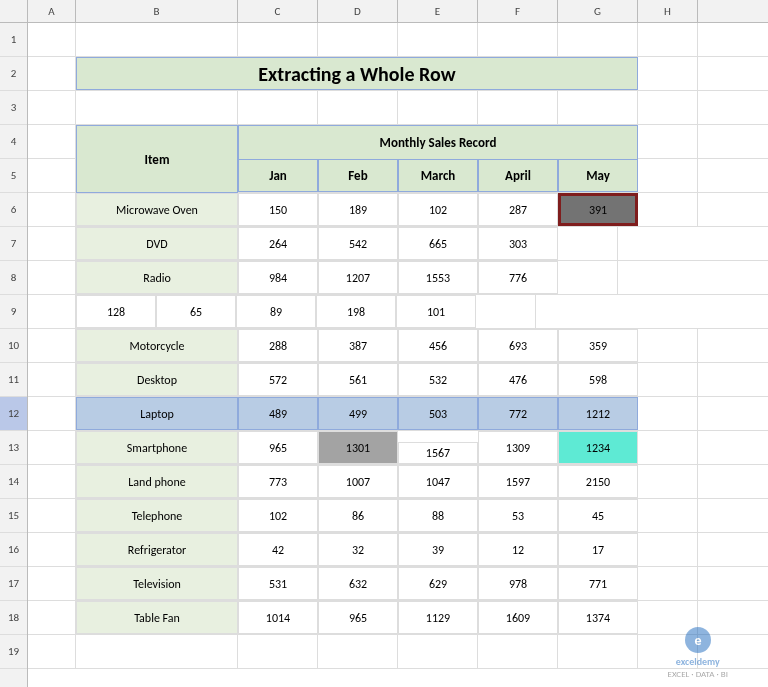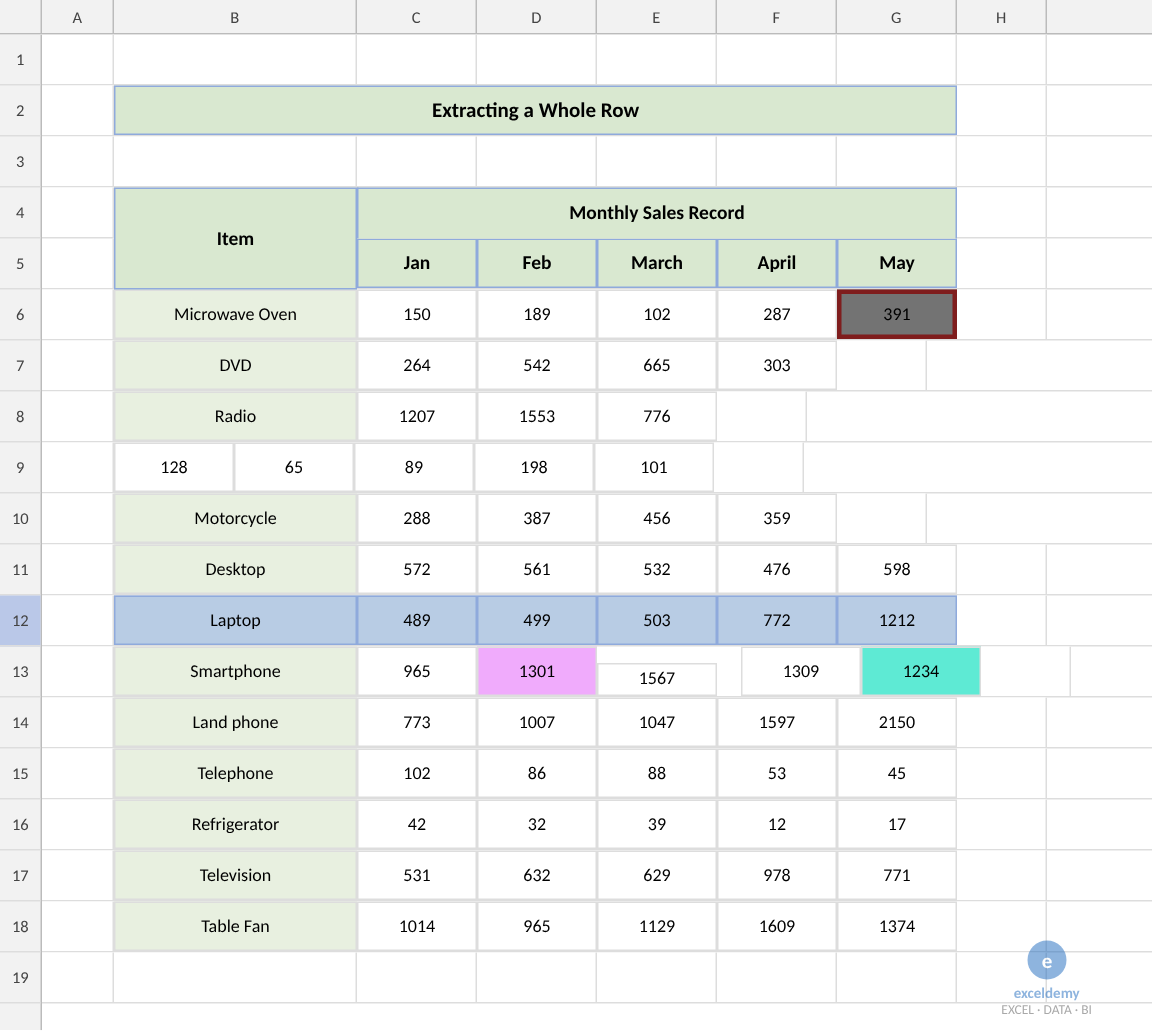--- a/index.html
+++ b/index.html
@@ -141,21 +141,21 @@
     .empty-cell {
       background: #ffffff;
     }
 
     
     .merged-title {
       display: flex;
       align-items: center;
       justify-content: center;
       font-weight: bold;
-      font-size: 14px;
+      font-size: 20px;
       background: #d9e8d0;
       border: 1.5px solid #8faadc;
     }
 
     
     .row-num-12 {
       background: #bac8e8;
     }
   </style>
 </head>
@@ -264,40 +264,42 @@
     <div class="cell col-b" style="background:#e8f0e0; border:1px solid #ddd; justify-content:center;" data-name="cell-7b-item">DVD</div>
     <div class="cell col-c" style="background:#ffffff; border:1px solid #ddd; justify-content:center;" data-name="cell-7c-jan">264</div>
     <div class="cell col-d" style="background:#ffffff; border:1px solid #ddd; justify-content:center;" data-name="cell-7d-feb">542</div>
     <div class="cell col-e" style="background:#ffffff; border:1px solid #ddd; justify-content:center;" data-name="cell-7e-march">665</div>
     <div class="cell col-f" style="background:#ffffff; border:1px solid #ddd; justify-content:center;" data-name="cell-7f-april">303</div>
     <div class="cell col-h" style="background:#fff;" data-name="cell-7h"></div>
   </div>
             <div class="cell-row" data-name="row-8">
     <div class="cell col-a" style="background:#fff; border-right:1px solid #ddd;" data-name="cell-8a"></div>
     <div class="cell col-b" style="background:#e8f0e0; border:1px solid #ddd; justify-content:center;" data-name="cell-8b-item">Radio</div>
+    <div class="cell col-c" style="background:#ffffff; border:1px solid #ddd; justify-content:center;" data-name="cell-8c-jan">984</div>
     <div class="cell col-d" style="background:#ffffff; border:1px solid #ddd; justify-content:center;" data-name="cell-8d-feb">1207</div>
     <div class="cell col-e" style="background:#ffffff; border:1px solid #ddd; justify-content:center;" data-name="cell-8e-march">1553</div>
     <div class="cell col-g" style="background:#ffffff; border:1px solid #ddd; justify-content:center;" data-name="cell-8g-may">776</div>
     <div class="cell col-h" style="background:#fff;" data-name="cell-8h"></div>
   </div>
             <div class="cell-row" data-name="row-9">
     <div class="cell col-a" style="background:#fff; border-right:1px solid #ddd;" data-name="cell-9a"></div>
     <div class="cell col-c" style="background:#ffffff; border:1px solid #ddd; justify-content:center;" data-name="cell-9c-jan">128</div>
     <div class="cell col-d" style="background:#ffffff; border:1px solid #ddd; justify-content:center;" data-name="cell-9d-feb">65</div>
     <div class="cell col-e" style="background:#ffffff; border:1px solid #ddd; justify-content:center;" data-name="cell-9e-march">89</div>
     <div class="cell col-f" style="background:#ffffff; border:1px solid #ddd; justify-content:center;" data-name="cell-9f-april">198</div>
     <div class="cell col-g" style="background:#ffffff; border:1px solid #ddd; justify-content:center;" data-name="cell-9g-may">101</div>
     <div class="cell col-h" style="background:#fff;" data-name="cell-9h"></div>
   </div>
             <div class="cell-row" data-name="row-10">
     <div class="cell col-a" style="background:#fff; border-right:1px solid #ddd;" data-name="cell-10a"></div>
     <div class="cell col-b" style="background:#e8f0e0; border:1px solid #ddd; justify-content:center;" data-name="cell-10b-item">Motorcycle</div>
     <div class="cell col-c" style="background:#ffffff; border:1px solid #ddd; justify-content:center;" data-name="cell-10c-jan">288</div>
     <div class="cell col-d" style="background:#ffffff; border:1px solid #ddd; justify-content:center;" data-name="cell-10d-feb">387</div>
     <div class="cell col-e" style="background:#ffffff; border:1px solid #ddd; justify-content:center;" data-name="cell-10e-march">456</div>
+    <div class="cell col-f" style="background:#ffffff; border:1px solid #ddd; justify-content:center;" data-name="cell-10f-april">693</div>
     <div class="cell col-g" style="background:#ffffff; border:1px solid #ddd; justify-content:center;" data-name="cell-10g-may">359</div>
     <div class="cell col-h" style="background:#fff;" data-name="cell-10h"></div>
   </div>
             <div class="cell-row" data-name="row-11">
     <div class="cell col-a" style="background:#fff; border-right:1px solid #ddd;" data-name="cell-11a"></div>
     <div class="cell col-b" style="background:#e8f0e0; border:1px solid #ddd; justify-content:center;" data-name="cell-11b-item">Desktop</div>
     <div class="cell col-c" style="background:#ffffff; border:1px solid #ddd; justify-content:center;" data-name="cell-11c-jan">572</div>
     <div class="cell col-d" style="background:#ffffff; border:1px solid #ddd; justify-content:center;" data-name="cell-11d-feb">561</div>
     <div class="cell col-e" style="background:#ffffff; border:1px solid #ddd; justify-content:center;" data-name="cell-11e-march">532</div>
     <div class="cell col-f" style="background:#ffffff; border:1px solid #ddd; justify-content:center;" data-name="cell-11f-april">476</div>
@@ -311,23 +313,23 @@
     <div class="cell col-d" style="background:#b8cce4; border:1px solid #8faadc; justify-content:center;" data-name="cell-12d-feb">499</div>
     <div class="cell col-e" style="background:#b8cce4; border:1px solid #8faadc; justify-content:center;" data-name="cell-12e-march">503</div>
     <div class="cell col-f" style="background:#b8cce4; border:1px solid #8faadc; justify-content:center;" data-name="cell-12f-april">772</div>
     <div class="cell col-g" style="background:#b8cce4; border:1px solid #8faadc; justify-content:center;" data-name="cell-12g-may">1212</div>
     <div class="cell col-h" style="background:#fff;" data-name="cell-12h"></div>
   </div>
             <div class="cell-row" data-name="row-13">
     <div class="cell col-a" style="background:#fff; border-right:1px solid #ddd;" data-name="cell-13a"></div>
     <div class="cell col-b" style="background:#e8f0e0; border:1px solid #ddd; justify-content:center;" data-name="cell-13b-item">Smartphone</div>
     <div class="cell col-c" style="background:#ffffff; border:1px solid #ddd; justify-content:center;" data-name="cell-13c-jan">965</div>
-    <div class="cell col-d" style="background:#f0abfc; border:1px solid #ddd; justify-content:center;" data-name="cell-13d-feb">1301</div>
+    <div class="cell col-d" style="background:#a3a3a3; border:1px solid #ddd; justify-content:center;" data-name="cell-13d-feb">1301</div>
     <div class="cell col-e" style="background:#ffffff; border:1px solid #ddd; justify-content:center;margin-top:11px;" data-name="cell-13e-march">1567</div>
-    <div class="cell col-f" style="background:#ffffff; border:1px solid #ddd; justify-content:center;margin-left:16px;" data-name="cell-13f-april">1309</div>
+    <div class="cell col-f" style="background:#ffffff; border:1px solid #ddd; justify-content:center;" data-name="cell-13f-april">1309</div>
     <div class="cell col-g" style="background:#5eead4; border:1px solid #ddd; justify-content:center;" data-name="cell-13g-may">1234</div>
     <div class="cell col-h" style="background:#fff;" data-name="cell-13h"></div>
   </div>
             <div class="cell-row" data-name="row-14">
     <div class="cell col-a" style="background:#fff; border-right:1px solid #ddd;" data-name="cell-14a"></div>
     <div class="cell col-b" style="background:#e8f0e0; border:1px solid #ddd; justify-content:center;" data-name="cell-14b-item">Land phone</div>
     <div class="cell col-c" style="background:#ffffff; border:1px solid #ddd; justify-content:center;" data-name="cell-14c-jan">773</div>
     <div class="cell col-d" style="background:#ffffff; border:1px solid #ddd; justify-content:center;" data-name="cell-14d-feb">1007</div>
     <div class="cell col-e" style="background:#ffffff; border:1px solid #ddd; justify-content:center;" data-name="cell-14e-march">1047</div>
     <div class="cell col-f" style="background:#ffffff; border:1px solid #ddd; justify-content:center;" data-name="cell-14f-april">1597</div>

